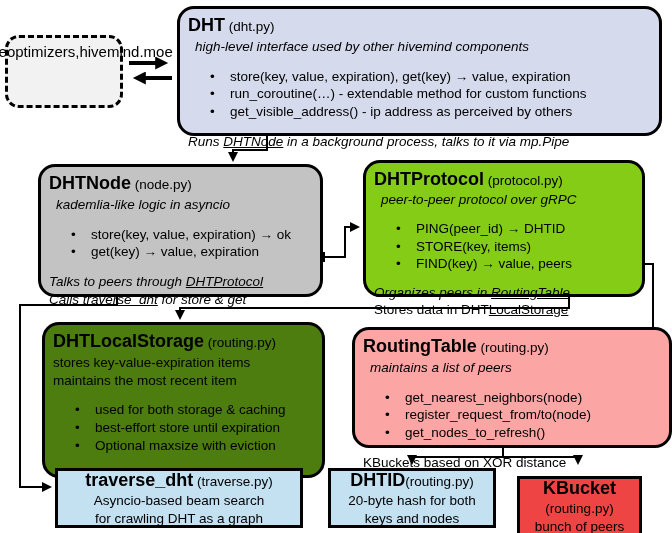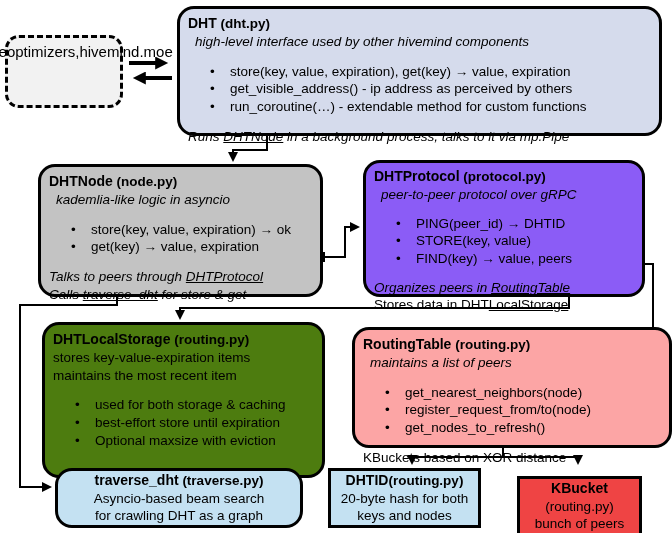--- a/index.html
+++ b/index.html
@@ -5,22 +5,22 @@
   html,body { margin:0; padding:0; background:#fff; }
   .canvas {
     position:relative; width:672px; height:533px; overflow:hidden;
     font-family:"Liberation Sans", sans-serif; color:#000; background:#fff;
   }
   .box {
     position:absolute; box-sizing:border-box;
     border:3.5px solid #000; border-radius:17px;
     font-size:13.5px; line-height:1.32; padding:5px 8px;
   }
-  .box .title { font-size:14px; font-weight:bold; }
-  .box .file { font-size:13.5px; font-weight:bold; }
+  .box .title { font-size:18px; font-weight:bold; }
+  .box .file { font-size:13.5px; font-weight:normal; }
   .sub { font-style:italic; padding-left:7px; }
   .sub-flush { }
   .blist { margin:12px; padding:0; list-style:none; }
   .blist li { position:relative; padding-left:30px; }
   .blist li::before { content:"\2022"; position:absolute; left:10px; }
   .footer { }
   .italic { font-style:italic; }
   .u { text-decoration:underline; }
   .leaf {
     border-radius:0; text-align:center;
@@ -71,43 +71,43 @@
     <div>Outside world:</div>
     <div>optimizers,</div>
     <div>hivemind.moe</div>
   </div>
 
   <div class="box" style="left: 177px; top: 6px; width: 485px; height: 130px; background: rgb(213, 219, 236);">
     <div><span class="title">DHT</span><span class="file"> (dht.py)</span></div>
     <div class="sub">high-level interface used by other hivemind components</div>
     <ul class="blist">
       <li>store(key, value, expiration), get(key) → value, expiration</li>
+      <li>run_coroutine(…) - extendable method for custom functions</li>
       <li>get_visible_address() - ip address as perceived by others</li>
-      <li>run_coroutine(…) - extendable method for custom functions</li>
     </ul>
     <div class="footer italic"><span>Runs </span><span class="u">DHTNode</span><span> in a background process, talks to it via mp.Pipe</span></div>
   </div>
 
   <div class="box" style="left: 38px; top: 164px; width: 285px; height: 133px; background: rgb(195, 195, 195);">
     <div><span class="title">DHTNode</span><span class="file"> (node.py)</span></div>
     <div class="sub">kademlia-like logic in asyncio</div>
     <ul class="blist">
       <li>store(key, value, expiration) → ok</li>
       <li>get(key) → value, expiration</li>
     </ul>
     <div class="footer italic"><span>Talks to peers through </span><span class="u">DHTProtocol</span><span></span></div>
     <div class="footer italic"><span>Calls </span><span class="u">traverse_dht</span><span> for store &amp; get</span></div>
   </div>
 
-  <div class="box" style="left: 363px; top: 160px; width: 282px; height: 137px; line-height: 1.28; background: #8b5cf6;">
+  <div class="box" style="left: 363px; top: 160px; width: 282px; height: 137px; line-height: 1.28; background: #84cc16;">
     <div><span class="title">DHTProtocol</span><span class="file"> (protocol.py)</span></div>
     <div class="sub">peer-to-peer protocol over gRPC</div>
     <ul class="blist">
       <li>PING(peer_id) → DHTID</li>
-      <li>STORE(key, value)</li>
+      <li>STORE(key, items)</li>
       <li>FIND(key) → value, peers</li>
     </ul>
     <div class="footer italic"><span>Organizes peers in </span><span class="u">RoutingTable</span></div>
     <div class="footer"><span>Stores data in DHT</span><span class="u">LocalStorage</span></div>
   </div>
 
   <div class="box" style="left: 42px; top: 322px; width: 283px; height: 156px; background: #4d7c0f;">
     <div><span class="title">DHTLocalStorage</span><span class="file"> (routing.py)</span></div>
     <div class="sub-flush">stores key-value-expiration items</div>
     <div class="sub-flush">maintains the most recent item</div>
@@ -122,27 +122,27 @@
     <div><span class="title">RoutingTable</span><span class="file"> (routing.py)</span></div>
     <div class="sub">maintains a list of peers</div>
     <ul class="blist">
       <li>get_nearest_neighbors(node)</li>
       <li>register_request_from/to(node)</li>
       <li>get_nodes_to_refresh()</li>
     </ul>
     <div class="footer">KBuckets based on XOR distance</div>
   </div>
 
-  <div class="box leaf" style="left: 55px; top: 468px; width: 248px; height: 60px; background: rgb(196, 225, 242); border-radius: 17px;">
+  <div class="box leaf" style="left: 55px; top: 468px; width: 248px; height: 60px; background: rgb(196, 225, 242);">
     <div><span class="title">traverse_dht</span><span class="file"> (traverse.py)</span></div>
     <div>Asyncio-based beam search</div>
     <div>for crawling DHT as a graph</div>
   </div>
 
-  <div class="box leaf" style="left: 328px; top: 468px; width: 153px; height: 60px; background: rgb(196, 225, 242);">
+  <div class="box leaf" style="left: 328px; top: 468px; width: 168px; height: 60px; background: rgb(196, 225, 242);">
     <div><span class="title">DHTID</span><span class="file">(routing.py)</span></div>
     <div>20-byte hash for both</div>
     <div>keys and nodes</div>
   </div>
 
   <div class="box leaf" style="left: 517px; top: 468px; width: 125px; height: 60px; background: #ef4444; margin-top: 8px;">
     <div><span class="title">KBucket</span></div>
     <div>(routing.py)</div>
     <div>bunch of peers</div>
   </div>

